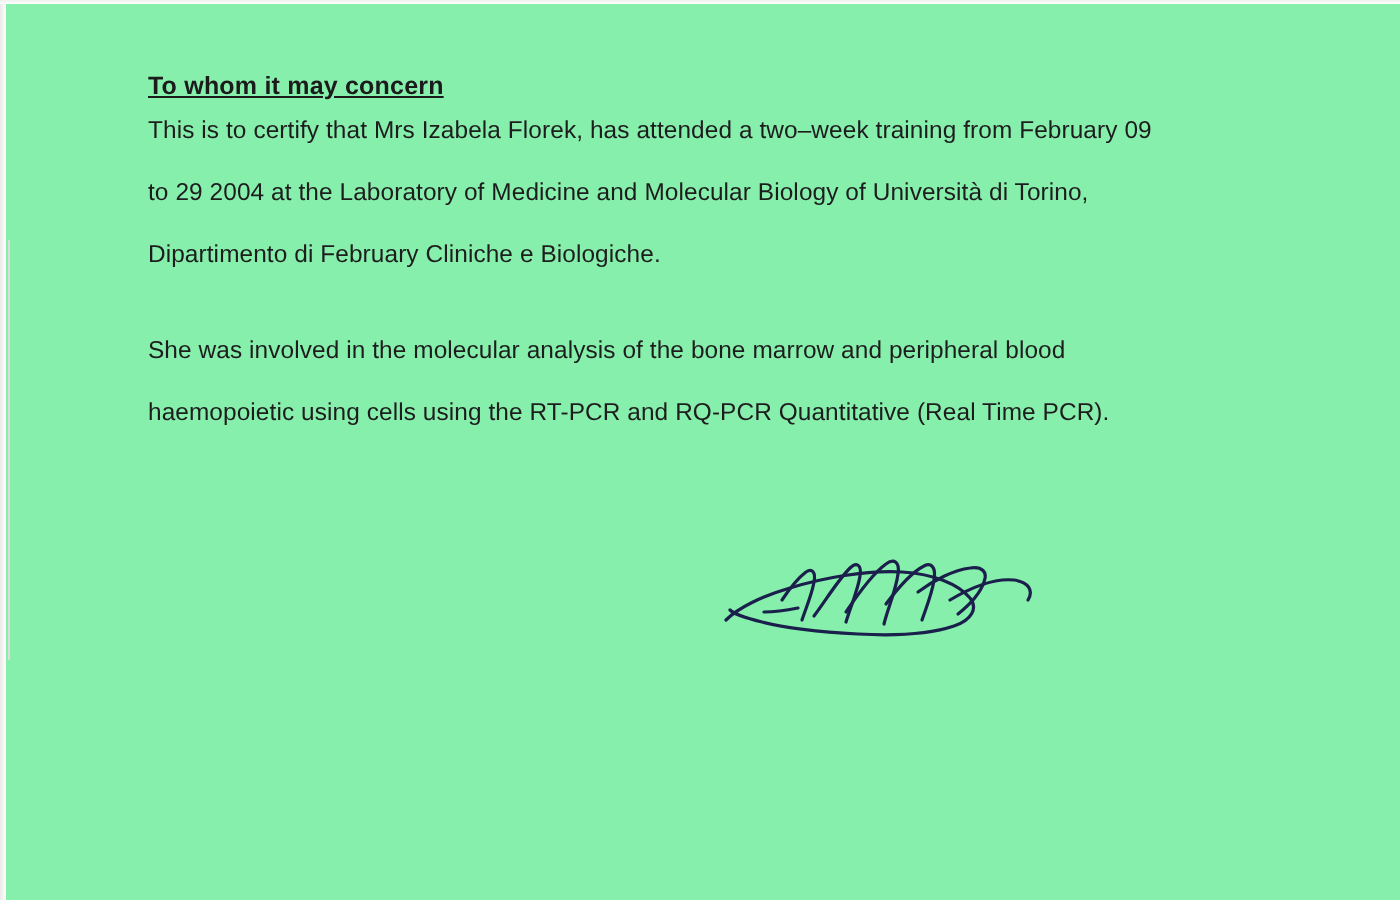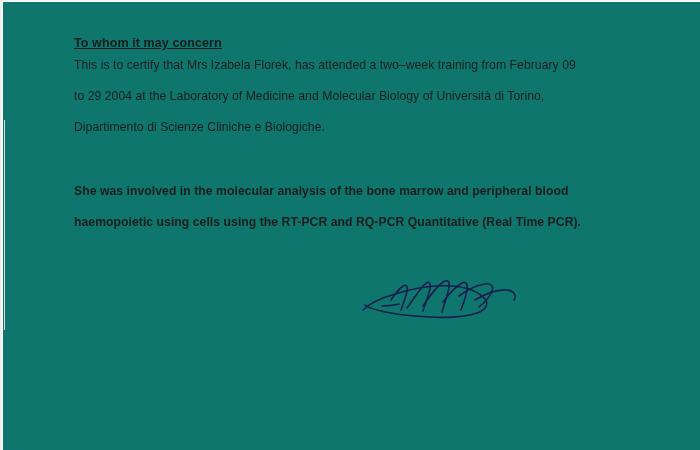--- a/index.html
+++ b/index.html
@@ -11,21 +11,21 @@
     height: 450px;
     background: #ffffff;
     font-family: "Liberation Sans", sans-serif;
     overflow: hidden;
   }
 
   #page {
     position: relative;
     width: 700px;
     height: 450px;
-    background: #0f766e;
+    background: #86efac;
   }
 
   
   .scan-edge-left {
     position: absolute;
     left: 0;
     top: 0;
     width: 3px;
     height: 450px;
     background: linear-gradient(to right, #e9e9e7, #ffffff);
@@ -69,22 +69,21 @@
     color: #1d1d1d;
     line-height: 31px;
     margin: 0;
     letter-spacing: 0.05px;
     white-space: nowrap;
   }
 
   .para-block-1 {
   }
   .para-block-2 {
-    margin-top: 33px;
-    font-weight: bold;
+    margin-top: 17px;
   }
 
   .signature-area {
     position: absolute;
     left: 355px;
     top: 270px;
     width: 250px;
     height: 70px;
   }
 
@@ -113,21 +112,21 @@
   <div class="scan-edge-top"></div>
   <div class="scan-line-left"></div>
 
   <div class="doc-body">
 
     <div class="heading">To whom it may concern</div>
 
     <div class="para-block-1">
       <div class="para">This is to certify that Mrs Izabela Florek, has attended a two–week training from February 09</div>
       <div class="para">to 29 2004 at the Laboratory of Medicine and Molecular Biology of Università di Torino,</div>
-      <div class="para">Dipartimento di Scienze Cliniche e Biologiche.</div>
+      <div class="para">Dipartimento di February Cliniche e Biologiche.</div>
     </div>
 
     <div class="para-block-2">
       <div class="para">She was involved in the molecular analysis of  the bone marrow and peripheral blood</div>
       <div class="para">haemopoietic using cells  using the RT-PCR and RQ-PCR Quantitative (Real Time PCR).</div>
     </div>
 
   </div>
 
   <div class="signature-area">

